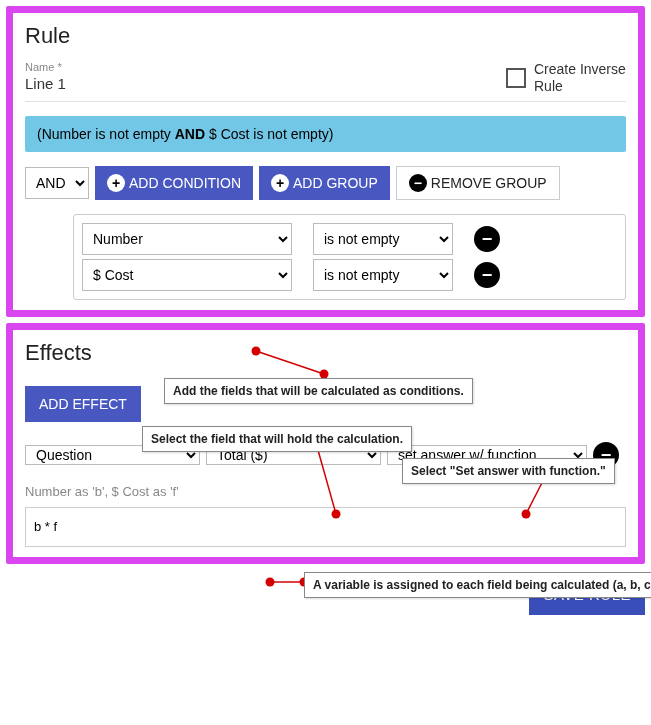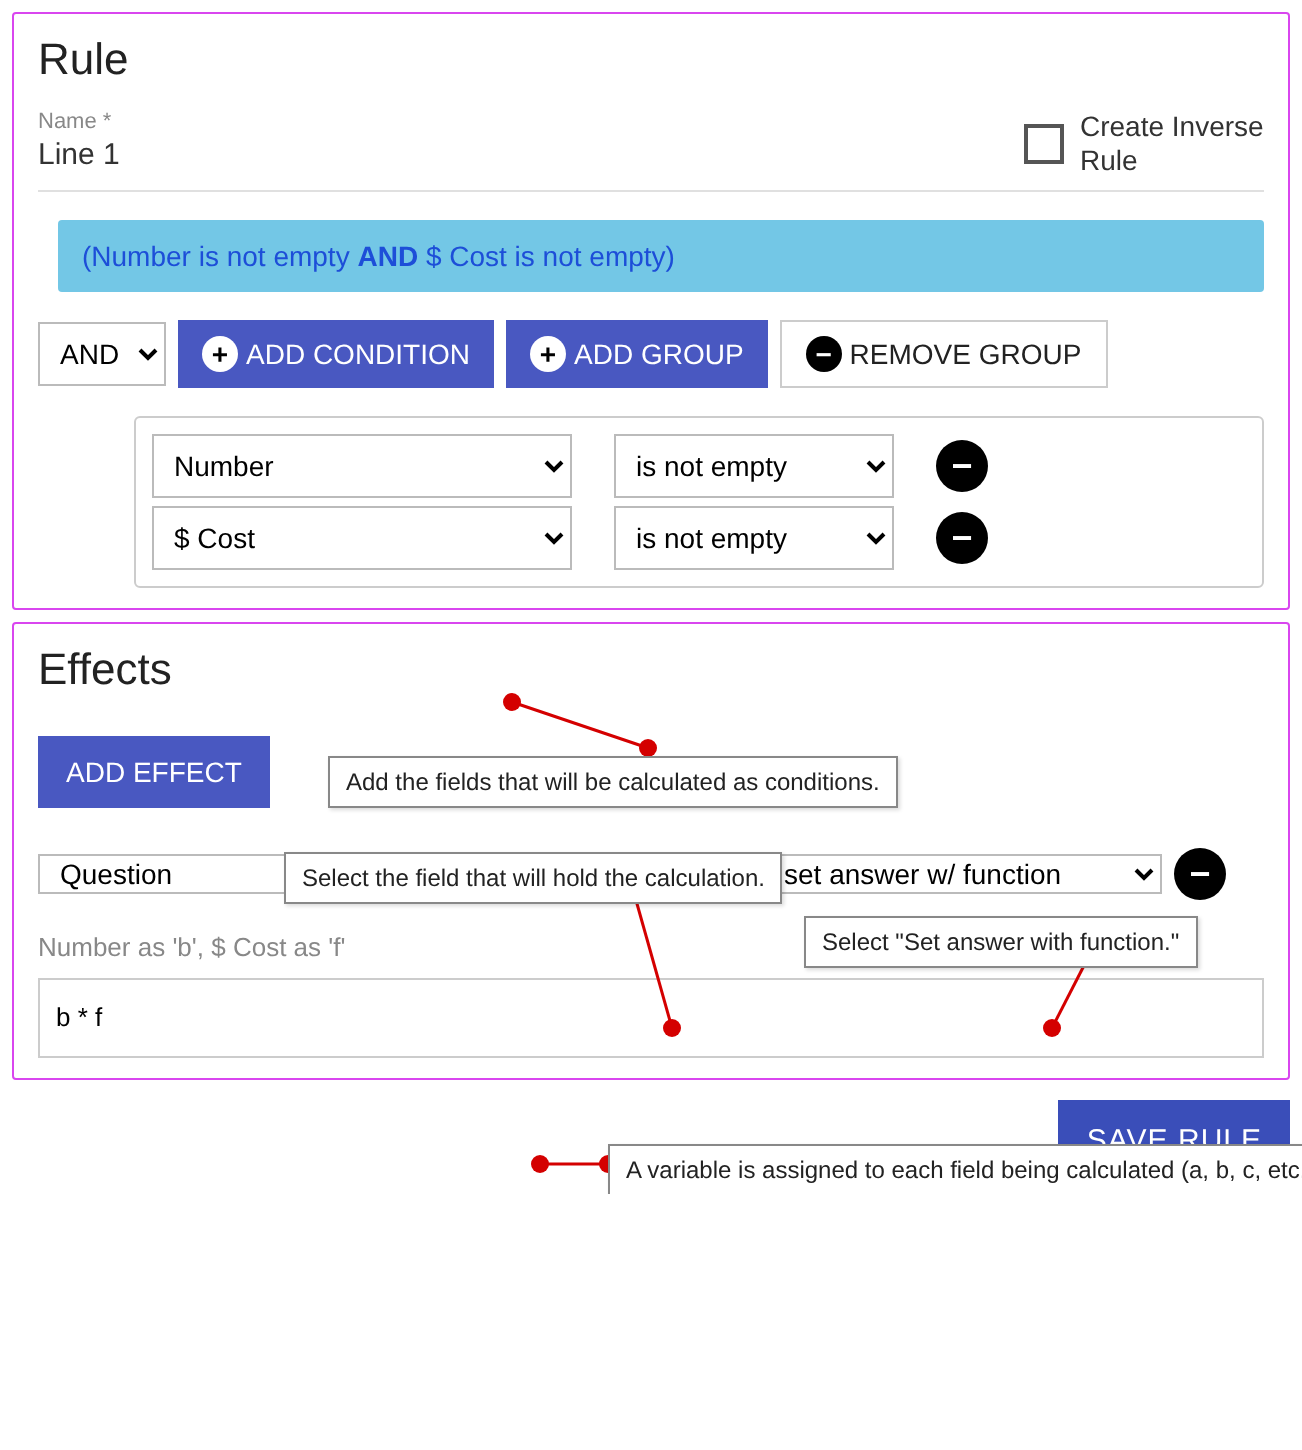--- a/index.html
+++ b/index.html
@@ -1,26 +1,26 @@
 <!DOCTYPE html>
 <html><head>
 <meta charset="utf-8">
 <style>
   * { box-sizing: border-box; font-family: Arial, Helvetica, sans-serif; }
   body { margin: 0; padding: 6px; background: #fff; width: 651px; }
-  .panel { border: 1px solid #d946ef; border-radius: 2px; padding: 10px 12px; margin-bottom: 6px; background:#fff; }
+  .panel { border: 7px solid #d946ef; border-radius: 2px; padding: 10px 12px; margin-bottom: 6px; background:#fff; }
   .section-title { font-size: 22px; color: #222; margin: 0 0 12px 0; font-weight: 400; }
   .name-row { display:flex; align-items:flex-start; border-bottom:1px solid #e0e0e0; padding-bottom:6px; margin-bottom:14px;}
   .name-col { flex:1; }
   .field-label { font-size: 11px; color: #888; }
   .name-value { font-size: 15px; color: #333; margin-top:2px; }
   .inverse-col { display:flex; align-items:center; gap:8px; width:120px; }
   .checkbox { width:20px; height:20px; border:2px solid #555; flex:0 0 auto; cursor:pointer; }
   .inverse-label { font-size:14px; color:#333; line-height:1.2; }
-  .summary-bar { background:#73c7e6; color:#1d4ed8; padding:10px 12px; border-radius:2px; font-size:14px; margin:6px 0 14px 10px;}
+  .summary-bar { background:#73c7e6; color:#000000; padding:10px 12px; border-radius:2px; font-size:14px; margin:6px 0 14px 0;}
   .cond-toolbar { display:flex; gap:6px; align-items:center; margin-bottom:14px;}
   .sel { height:32px; border:1px solid #bbb; background:#fff; font-size:14px; padding:0 6px; cursor:pointer;}
   .btn { height:34px; border:none; padding:0 12px; font-size:14px; display:inline-flex; align-items:center; gap:4px; cursor:pointer; }
   .btn-primary { background:#4958c1; color:#fff; }
   .btn-default { background:#fff; color:#222; border:1px solid #ccc; }
   .circle { width:18px; height:18px; border-radius:50%; background:#fff; color:#000; display:inline-flex; align-items:center; justify-content:center; font-weight:bold; font-size:14px; line-height:1;}
   .circle.dark { background:#000; color:#fff; }
   .circle.big { width:26px; height:26px; font-size:18px; }
   .cond-box { border:1px solid #ccc; border-radius:3px; margin-left:48px; padding:8px; display:flex; flex-direction:column; gap:4px; }
   .cond-row { display:flex; gap:21px; align-items:center; }
@@ -28,21 +28,21 @@
   .cond-row .op-sel { flex:0 0 140px; }
   .eff-btn { background:#4958c1; color:#fff; border:none; padding:10px 14px; font-size:14px; cursor:pointer; margin:8px 0 20px 0;}
   .eff-row { display:flex; gap:6px; align-items:center; margin-bottom:16px;}
   .eff-row .sel { height:20px; }
   .vars { font-size:13px; color:#888; margin-bottom:8px; }
   .formula-input { width:100%; height:40px; border:1px solid #ccc; padding:0 8px; font-size:13px; }
   .save-row { display:flex; justify-content:flex-end; padding:4px 0 0 0;}
   .save-btn { background:#3a4eb9; color:#fff; border:none; padding:12px 14px; font-size:15px; cursor:pointer; letter-spacing:0.5px;}
   
   .anno-layer { position:absolute; left:0; top:0; width:651px; height:725px; pointer-events:none; }
-  .anno-box { position:absolute; background:#fff; border:1px solid #888; padding:5px 8px; font-size:12px; font-weight:normal; color:#222; white-space:nowrap; box-shadow:1px 1px 2px rgba(0,0,0,0.15);}
+  .anno-box { position:absolute; background:#fff; border:1px solid #888; padding:5px 8px; font-size:12px; font-weight:bold; color:#222; white-space:nowrap; box-shadow:1px 1px 2px rgba(0,0,0,0.15);}
   .wrap { position:relative; }
   svg.arrows { position:absolute; left:0; top:0; width:651px; height:725px; pointer-events:none; }
 </style>
 </head>
 <body>
 
 <div class="wrap">
 
   <div class="panel">
     <div class="section-title">Rule</div>

